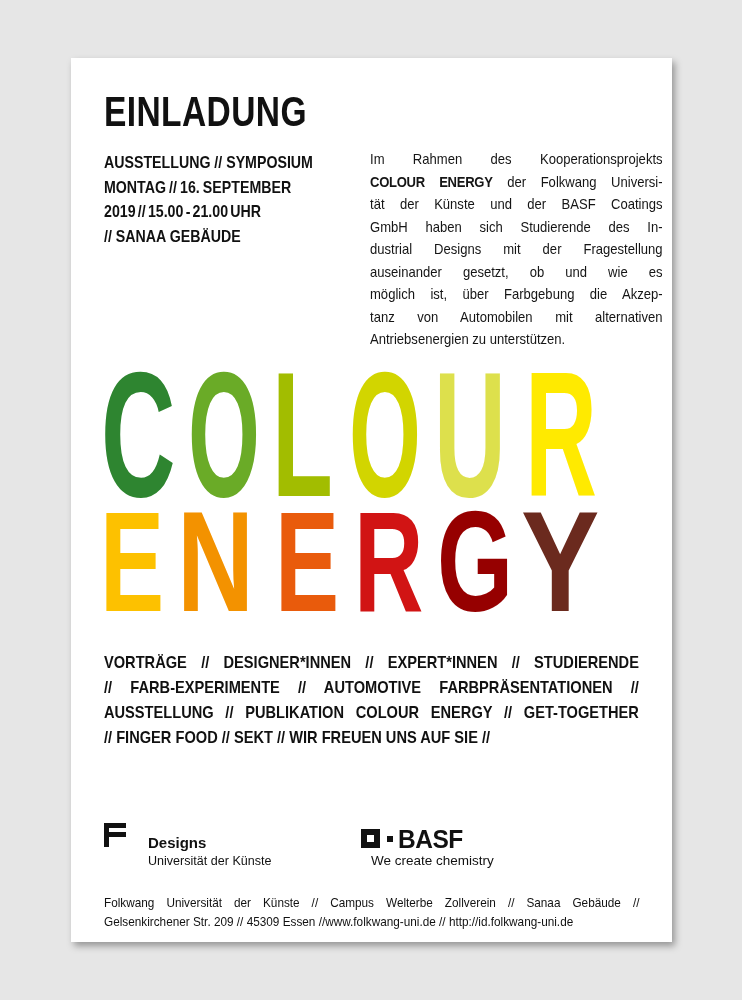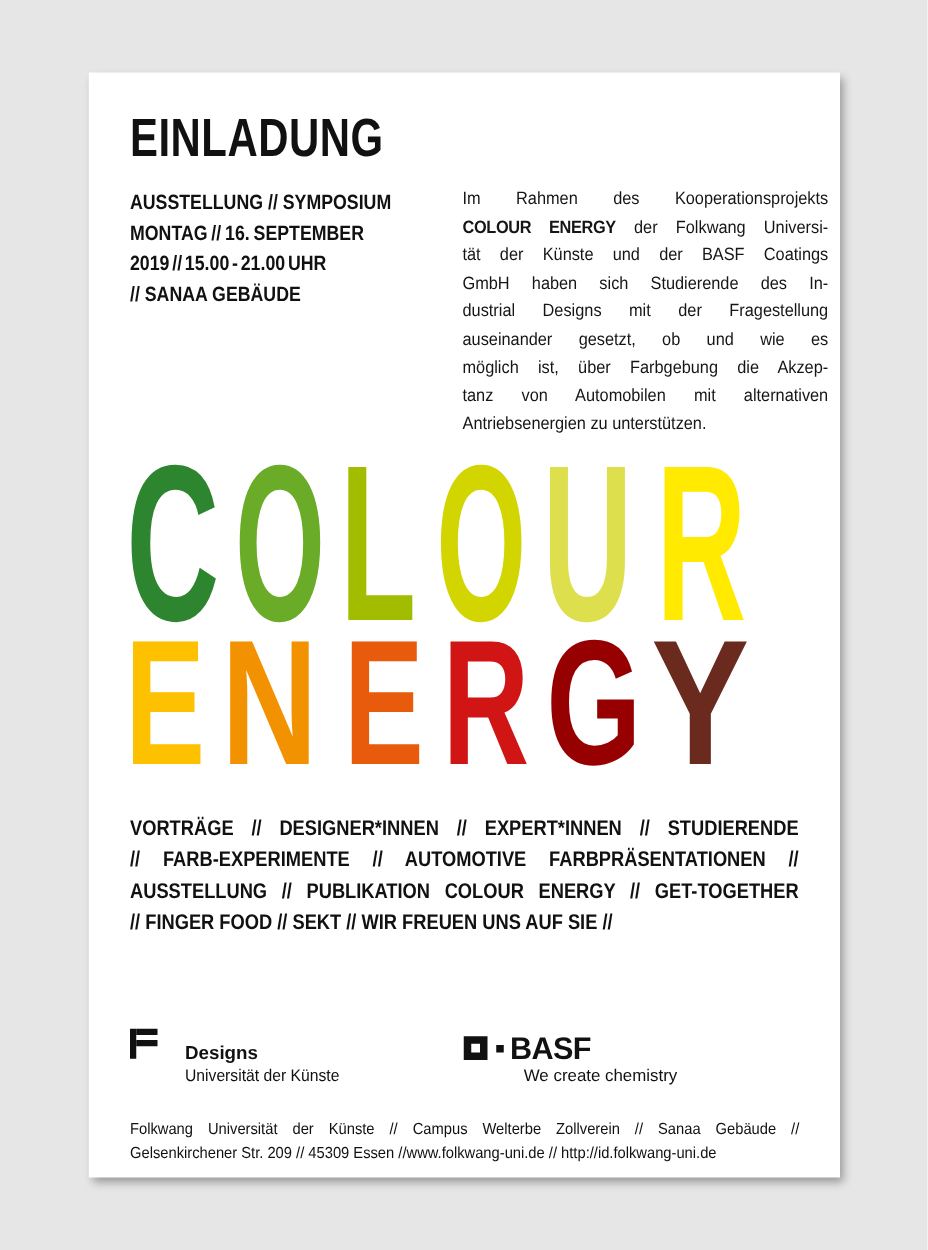--- a/index.html
+++ b/index.html
@@ -91,42 +91,41 @@
       left: 77px; top: 776px;
       font-size: 15px; color: #111; font-weight: bold;
       letter-spacing: 0px;
     }
     .fk-sub {
       left: 77px; top: 795px;
       font-size: 13.5px; color: #111;
       transform: scaleX(0.93); transform-origin: left top;
       white-space: nowrap;
     }
-    .basf-mark { left: 300px; top: 769px; height: 20px; width: 125px; }
+    .basf-mark { left: 290px; top: 769px; height: 20px; width: 125px; }
     .basf-sq {
       position: absolute; left: 0; top: 2px;
       width: 19px; height: 19px;
       box-sizing: border-box;
       border: 6px solid #111;
     }
     .basf-dot {
       position: absolute; left: 26px; top: 9px;
       width: 6px; height: 6px; background: #111;
     }
     .basf-text {
       position: absolute; left: 37px; top: -2px;
       font-size: 25px; font-weight: bold; color: #111;
       letter-spacing: -0.5px;
       transform: scaleX(0.98); transform-origin: left top;
     }
     .basf-sub {
       left: 300px; top: 795px;
       font-size: 13.5px; color: #111;
       white-space: nowrap;
-      margin-left: 48px;
     }
     .footer {
       left: 33px; top: 836px;
       font-size: 12.8px; line-height: 18.5px; color: #111;
       transform: scaleX(0.92); transform-origin: left top;
     }
     .footer .line {
       display: block;
       width: 582px;
       text-align: justify; text-align-last: justify;

